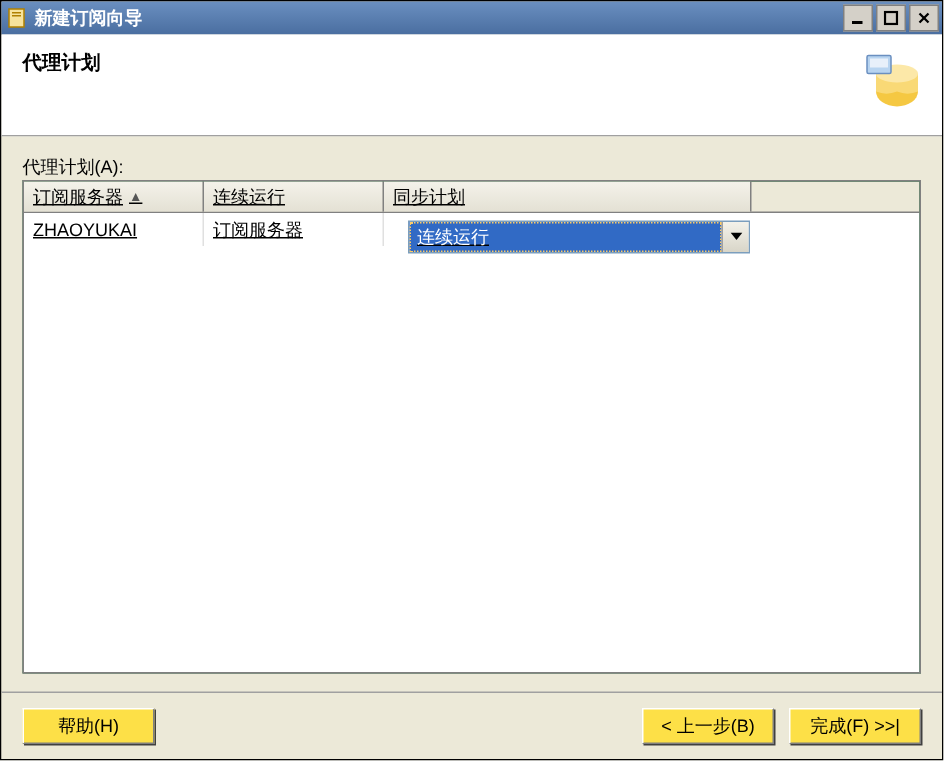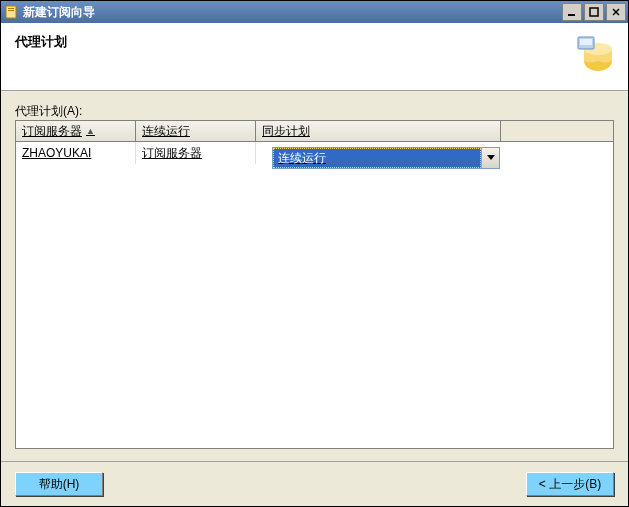--- a/index.html
+++ b/index.html
@@ -28,21 +28,21 @@
 .grid-body { flex: 1; background: #fff; }
 .grid-row { display: flex; height: 22px; }
 .grid-cell { padding: 2px 6px; font-size: 12px; height: 22px; display: flex; align-items: center; }
 .grid-cell.c0 { width: 120px; border-right: 1px solid #e0e0e0; }
 .grid-cell.c1 { width: 120px; border-right: 1px solid #e0e0e0; }
 .grid-cell.c2 { width: 260px; padding: 16px; }
 .dropdown-cell { display: flex; width: 100%; height: 22px; border: 1px solid #7b9ebd; }
 .dropdown-value { flex: 1; background: #316ac5; color: #fff; padding: 2px 4px; border: 1px dotted #ffcc66; display: flex; align-items: center; }
 .dropdown-btn { width: 18px; background: linear-gradient(#f4f2ea, #d8d5c8); border-left: 1px solid #a0a0a0; display: flex; align-items: center; justify-content: center; }
 .footer { border-top: 1px solid #a0a0a0; padding: 10px 14px; background: #ece9d8; display: flex; align-items: center; }
-.btn { height: 24px; padding: 0 8px; background: #7dd3fc; border: 1px solid #808080; border-top-color: #fff; border-left-color: #fff; font-size: 12px; min-width: 88px; text-align: center; display: inline-flex; align-items: center; justify-content: center; cursor: default; box-shadow: 1px 1px 0 #404040; }
+.btn { height: 24px; padding: 0 8px; background: #fde047; border: 1px solid #808080; border-top-color: #fff; border-left-color: #fff; font-size: 12px; min-width: 88px; text-align: center; display: inline-flex; align-items: center; justify-content: center; cursor: default; box-shadow: 1px 1px 0 #404040; }
 .footer-spacer { flex: 1; }
 .btn-group { display: flex; gap: 10px; }
 </style>
 </head>
 <body>
 
 <div class="window">
 
   <div class="titlebar">
     <svg class="titlebar-icon" viewBox="0 0 16 16">
@@ -112,16 +112,17 @@
         </div>
       </div>
     </div>
   </div>
 
   <div class="footer">
     <button class="btn">帮助(H)</button>
     <div class="footer-spacer"></div>
     <div class="btn-group">
       <button class="btn">&lt; 上一步(B)</button>
+      <button class="btn">完成(F) &gt;&gt;|</button>
     </div>
   </div>
 
 </div>
 
 </body></html>

